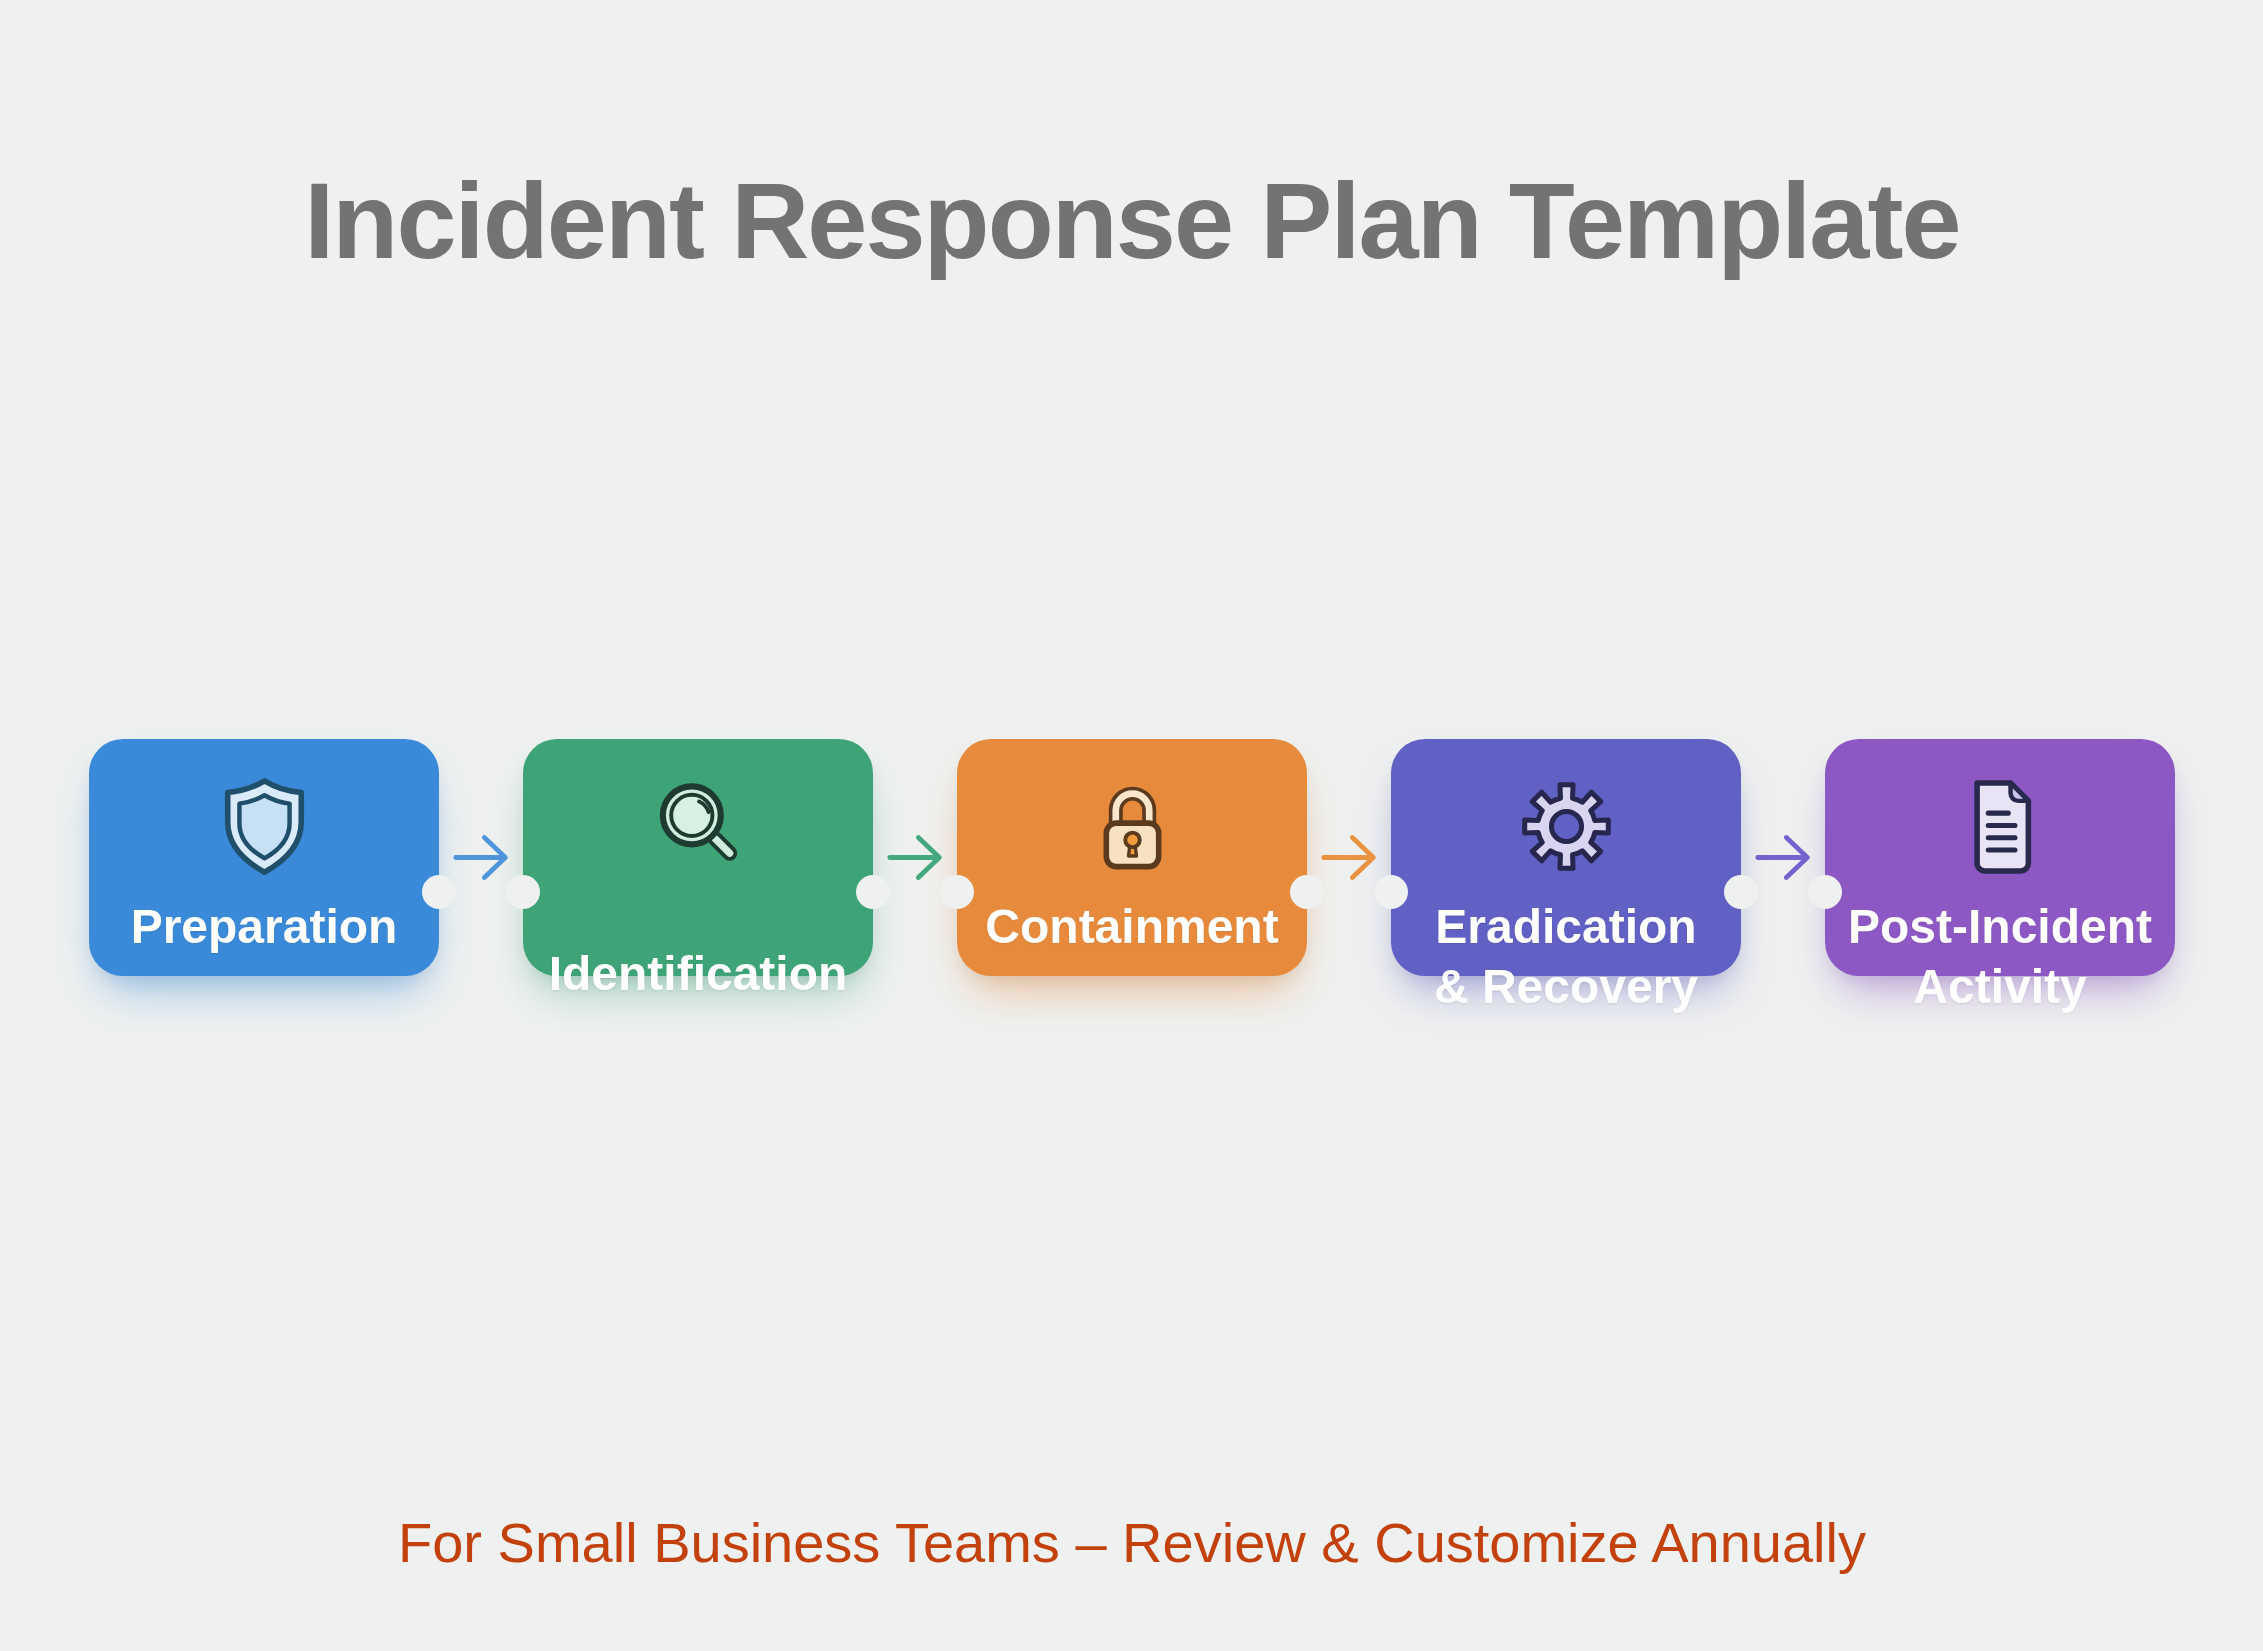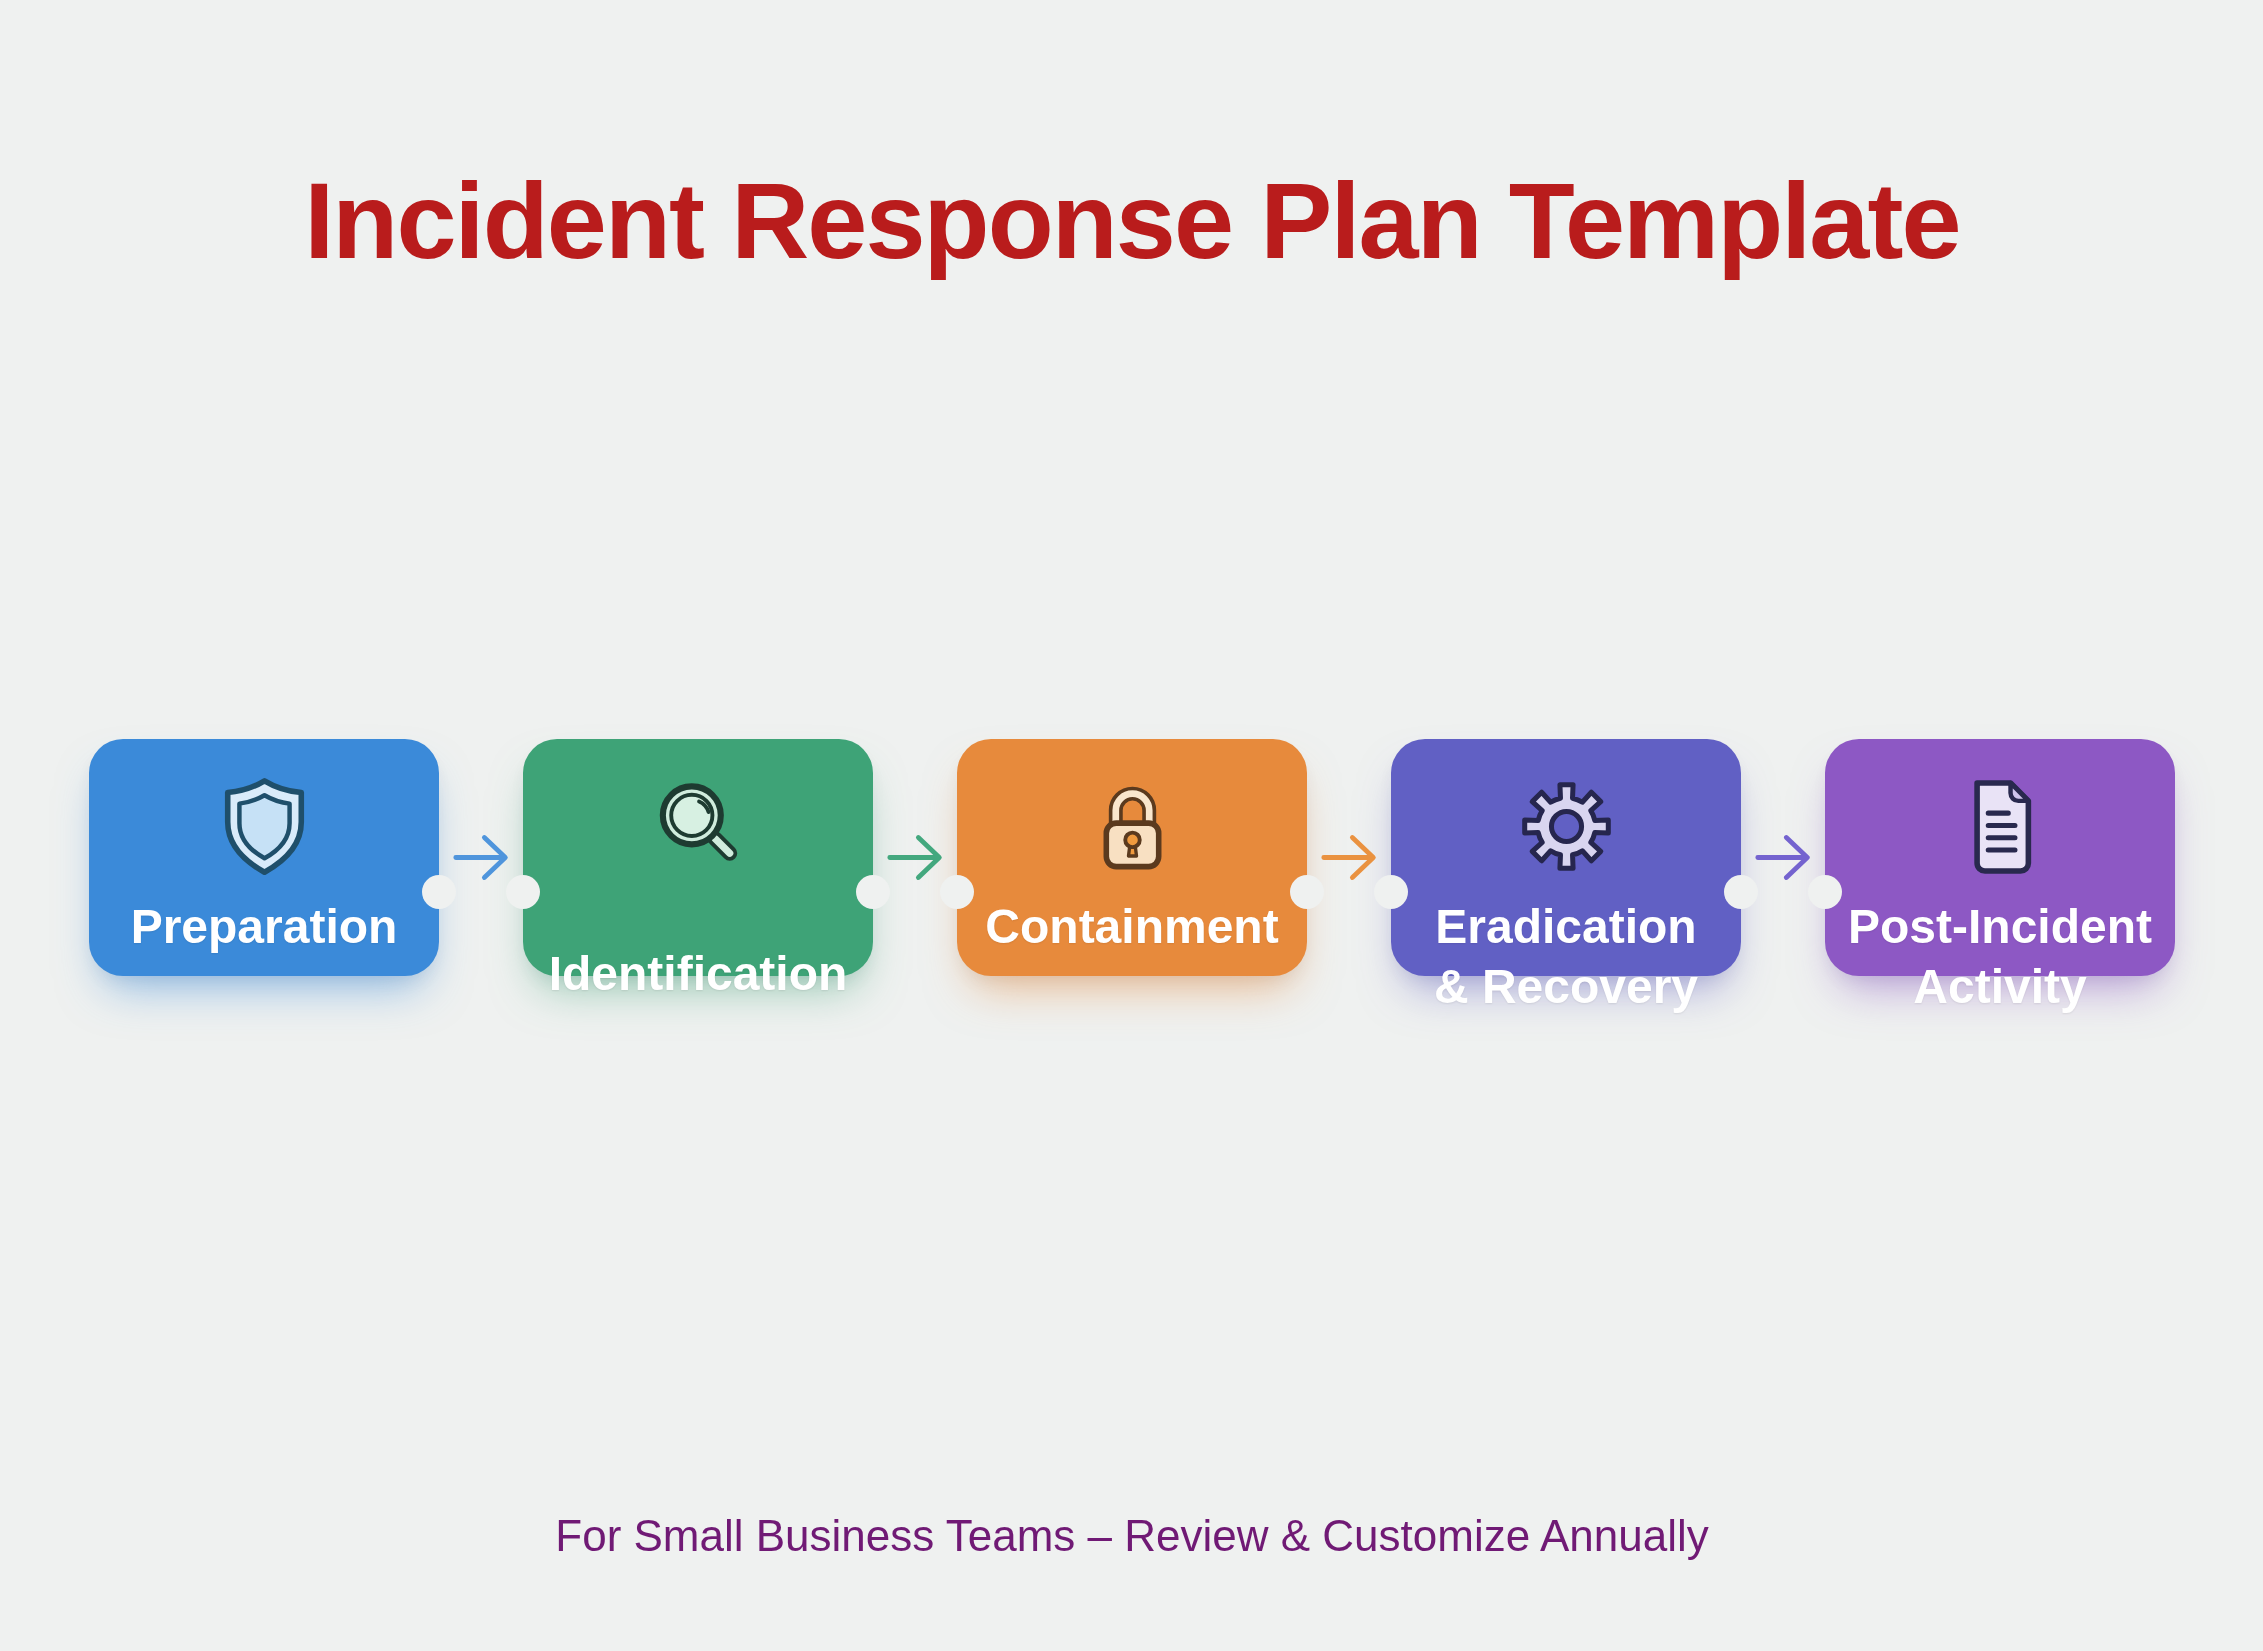--- a/index.html
+++ b/index.html
@@ -17,21 +17,21 @@
   }
   .page-title {
     position: absolute;
     top: 84px;
     left: 0;
     width: 100%;
     text-align: center;
     font-size: 108px;
     font-weight: 700;
     letter-spacing: -1.9px;
-    color: #b91c1c;
+    color: #737373;
     line-height: 1.2;
   }
   .flow {
     position: absolute;
     top: 704px;
     left: 0;
     width: 100%;
     display: flex;
     justify-content: center;
     align-items: center;
@@ -86,23 +86,23 @@
     position: relative;
     z-index: 2;
     display: block;
   }
   .page-footer {
     position: absolute;
     top: 1508px;
     left: 0;
     width: 100%;
     text-align: center;
-    font-size: 44px;
+    font-size: 56px;
     font-weight: 400;
-    color: #701a75;
+    color: #c2410c;
     line-height: 1.25;
   }
 </style>
 </head>
 <body style="--page-bg: #eff1f0;">
 
 <h1 class="page-title">Incident Response Plan Template</h1>
 
 <div class="flow">
 

